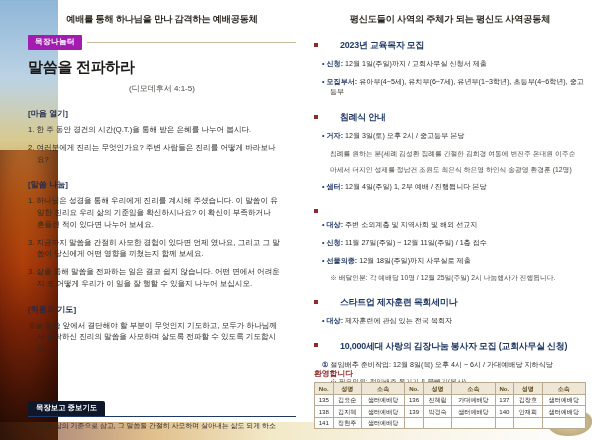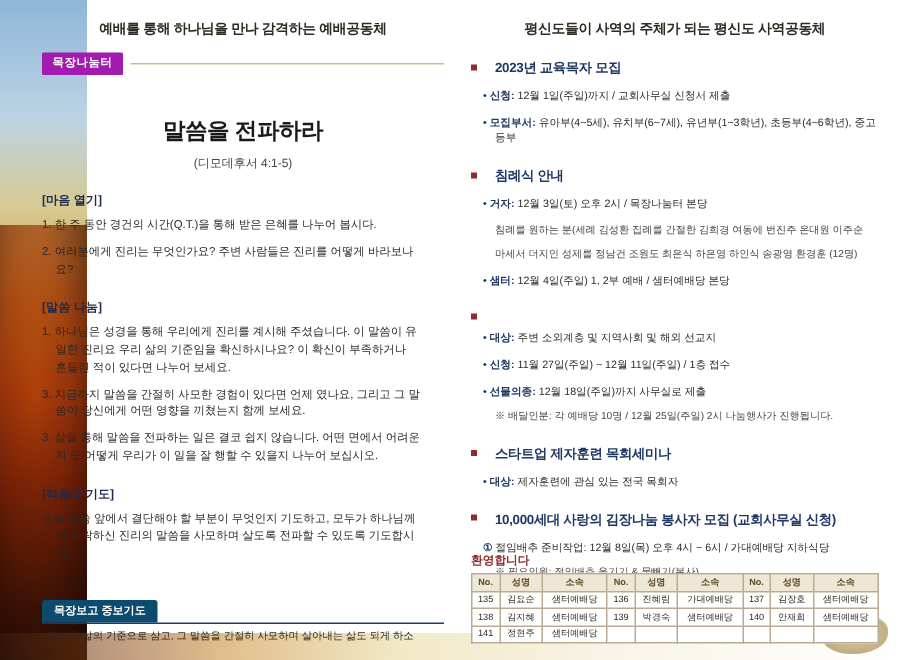--- a/index.html
+++ b/index.html
@@ -50,57 +50,57 @@
   }
   .sermon-top b{color:#2e2a22;font-size:9.2px;}
   .badge-row{margin-top:9px;display:flex;align-items:center;gap:5px;}
   .badge{
     background:#a21caf;color:#fff;font-size:7.6px;font-weight:bold;
     padding:2px 7px 3px;letter-spacing:.4px;border-radius:1px;
   }
   .badge-line{flex:1;height:1px;background:#c9b99a;}
 
   .sermon-title{
-    margin-top:28px;text-align:center;
+    margin-top:8px;
     font-size:15px;font-weight:bold;letter-spacing:-.3px;color:#1c1a18;
   }
   .sermon-ref{
     margin-top:6px;text-align:center;font-size:8px;color:#4a4540;
   }
 
   .block{margin-top:14px;}
   .block-h{font-size:8.1px;font-weight:bold;color:#1e2b4d;margin-bottom:5px;}
   .q{
     font-size:7.6px;line-height:1.55;color:#2c2926;margin:0 16px 6px 0;
     padding-left:9px;text-indent:-9px;
   }
 
   
   .prayerbox{
     position:absolute;left:28px;top:396px;width:268px;
   }
   .prayer-tab{
-    display:inline-block;background:#0c4a6e;color:#fff;font-size:7.4px;font-weight:bold;
+    display:inline-block;background:#0f172a;color:#fff;font-size:7.4px;font-weight:bold;
     padding:2px 8px 3px;border-radius:2px 2px 0 0;
   }
   .prayer-body{
     border-top:1.5px solid #1f3864;
     padding-top:4px;
   }
   .prayer-body .q{font-size:6.9px;line-height:1.5;margin-bottom:2px;}
 
   
   .rt-top{
     margin-top:13px;text-align:center;font-size:8.4px;color:#6b4a12;letter-spacing:-.2px;
   }
   .rt-top b{color:#2e2a22;font-size:9.2px;}
 
   .item{margin-top:13px;}
   .item-h{
-    display:flex;align-items:flex-start;gap:12px;
+    display:flex;align-items:flex-start;gap:22px;
     font-size:8.9px;font-weight:bold;color:#1f3864;letter-spacing:-.2px;
   }
   .sq{width:4px;height:4px;background:#8e2b2b;margin-top:3.5px;flex:0 0 4px;}
   .item-body{margin-top:4px;padding-left:8px;}
   .li{
     font-size:7.1px;line-height:1.5;color:#2c2926;
     padding-left:8px;text-indent:-8px;margin-bottom:1px;
   }
   .li .tag{color:#1f3864;font-weight:bold;}
   .li-sub{
@@ -188,24 +188,24 @@
         <p class="li"><span class="tag">• 모집부서:</span> <span>유아부(4~5세), 유치부(6~7세), 유년부(1~3학년), 초등부(4~6학년), 중고등부</span></p>
       </div>
     </div>
 
     <div class="item">
       <div class="item-h">
         <span class="sq"></span>
         <span>침례식 안내</span>
       </div>
       <div class="item-body">
-        <p class="li"><span class="tag">• 거자:</span> <span>12월 3일(토) 오후 2시 / 목장나눔터 본당</span></p>
+        <p class="li"><span class="tag">• 거자:</span> <span>12월 3일(토) 오후 2시 / 중고등부 본당</span></p>
         <p class="li-sub">침례를 원하는 분(세례 김성환 집례를 간절한 김희경 여동에 번진주 온대원 이주순</p>
         <p class="li-sub">마세서 더지인 성제를 정남건 조원도 최은식 하은영 하인식 송광영 환경훈 (12명)</p>
-        <p class="li"><span class="tag">• 샘터:</span> <span>12월 4일(주일) 1, 2부 예배 / 샘터예배당 본당</span></p>
+        <p class="li"><span class="tag">• 샘터:</span> <span>12월 4일(주일) 1, 2부 예배 / 진행됩니다 본당</span></p>
       </div>
     </div>
 
     <div class="item">
       <div class="item-h">
         <span class="sq"></span>
       </div>
       <div class="item-body">
         <p class="li"><span class="tag">• 대상:</span> <span>주변 소외계층 및 지역사회 및 해외 선교지</span></p>
         <p class="li"><span class="tag">• 신청:</span> <span>11월 27일(주일) ~ 12월 11일(주일) / 1층 접수</span></p>

